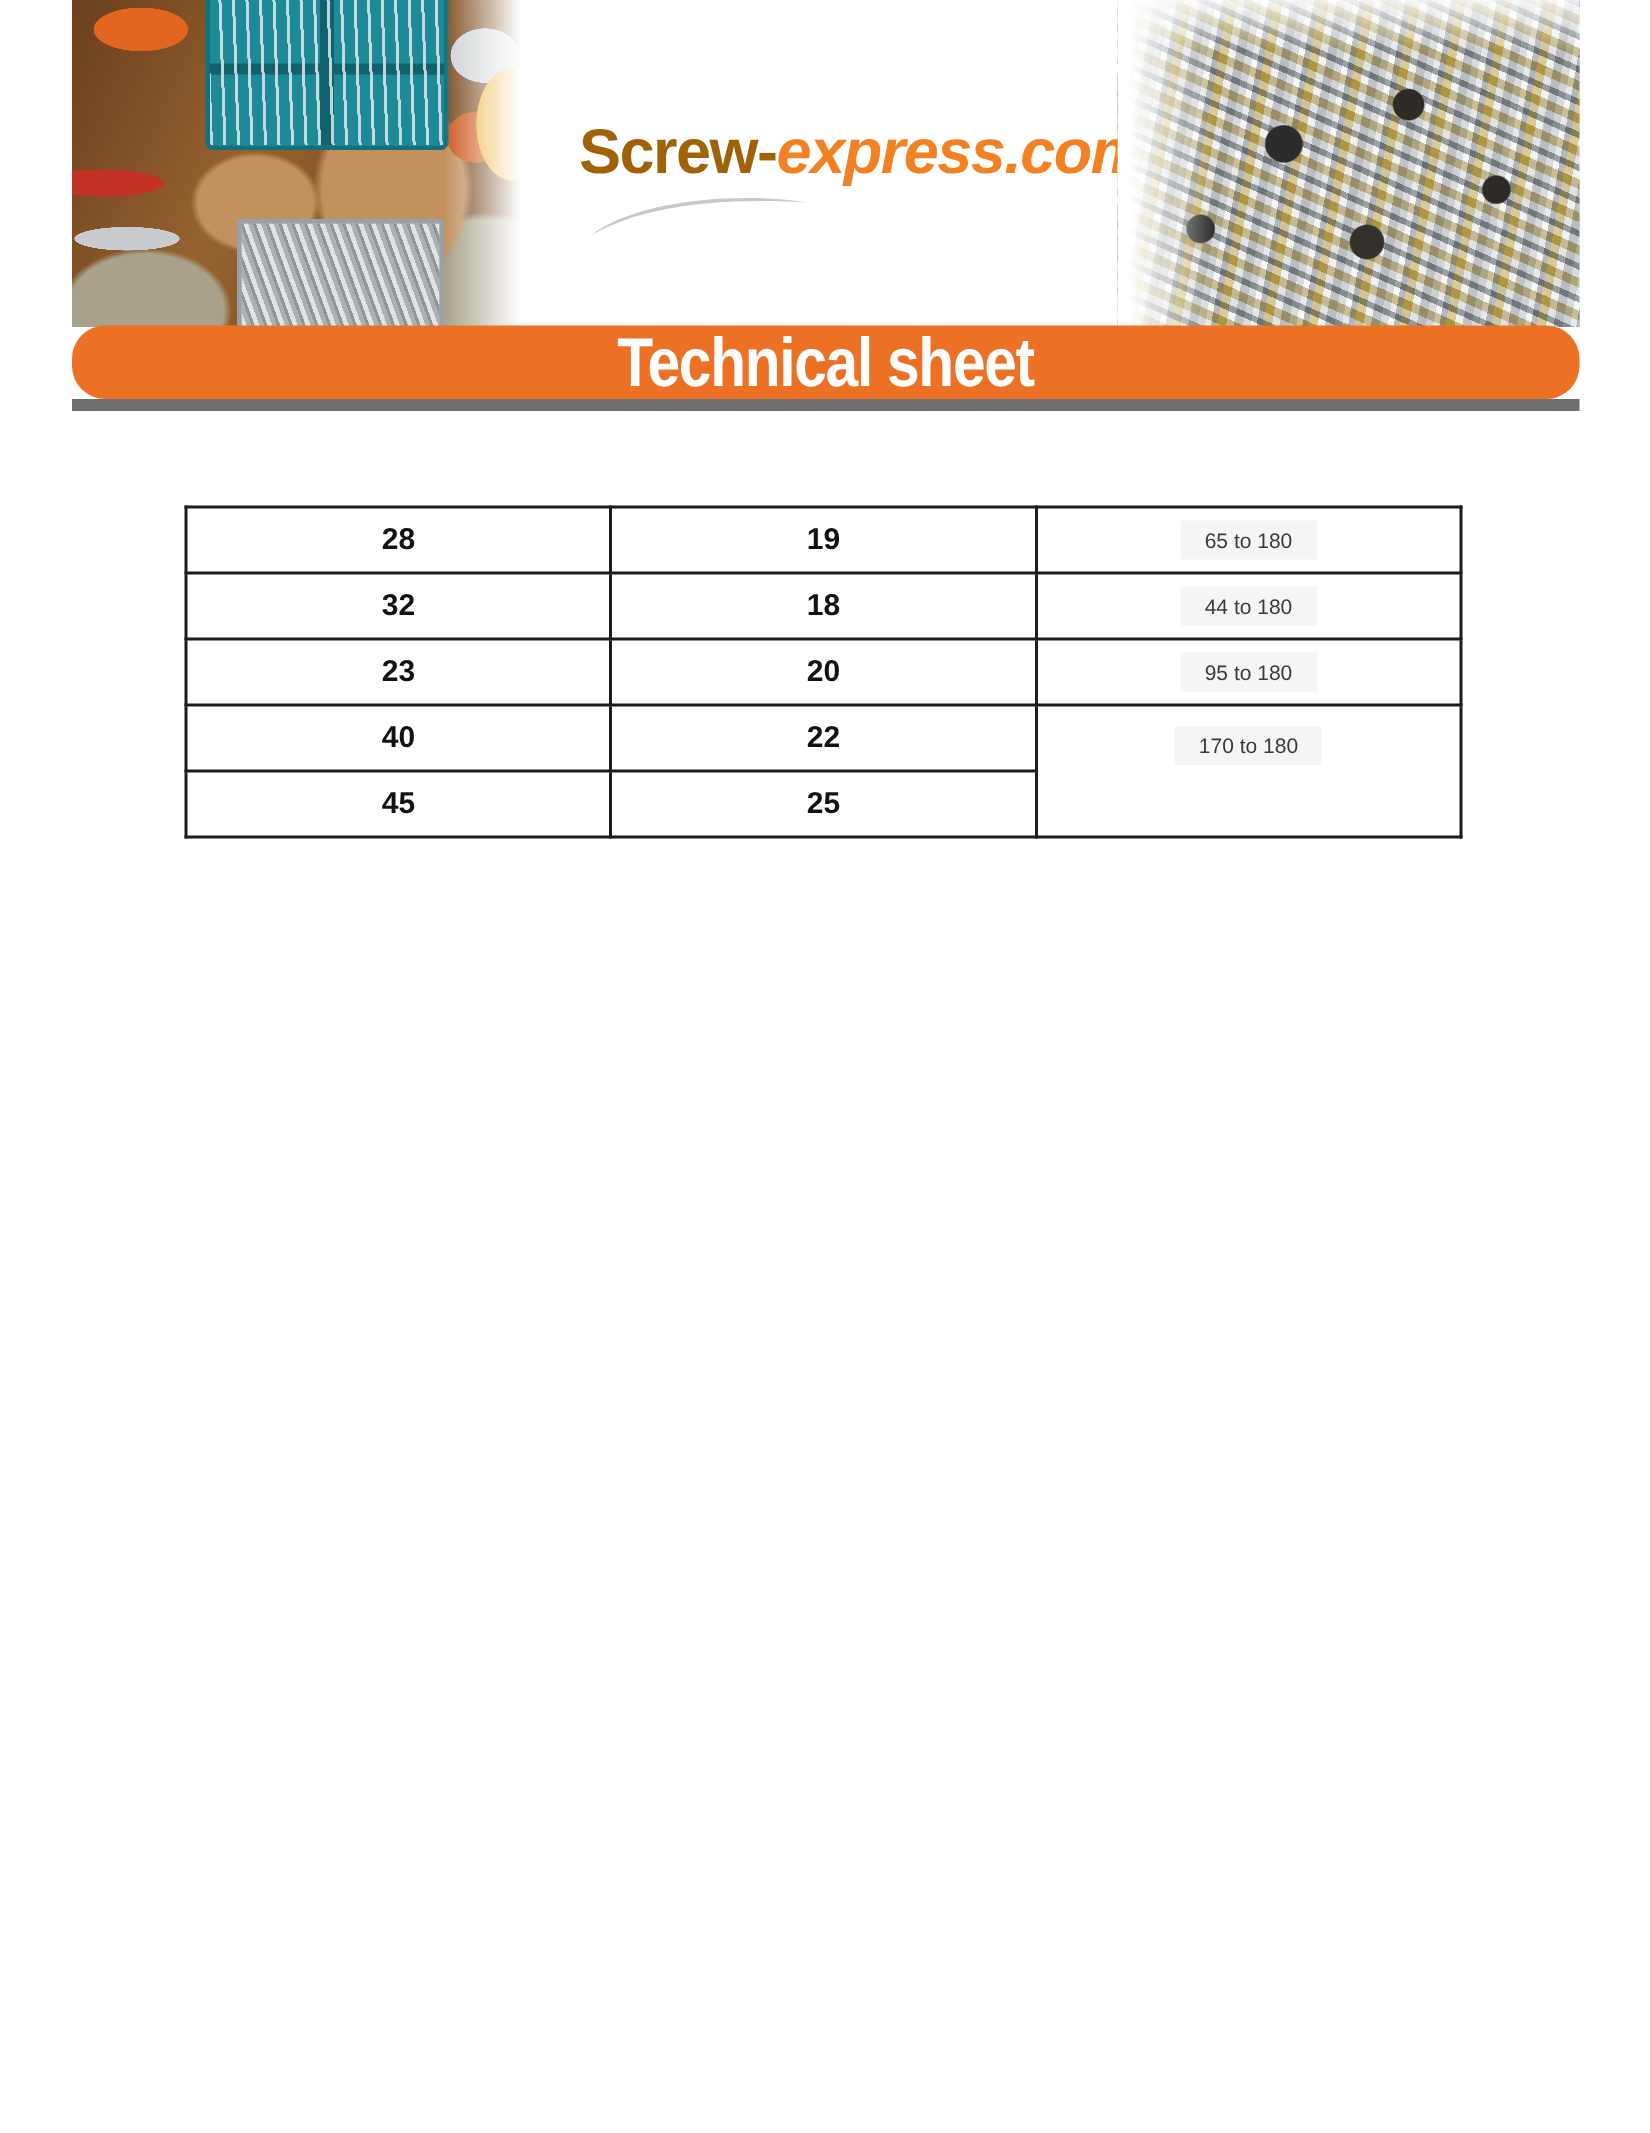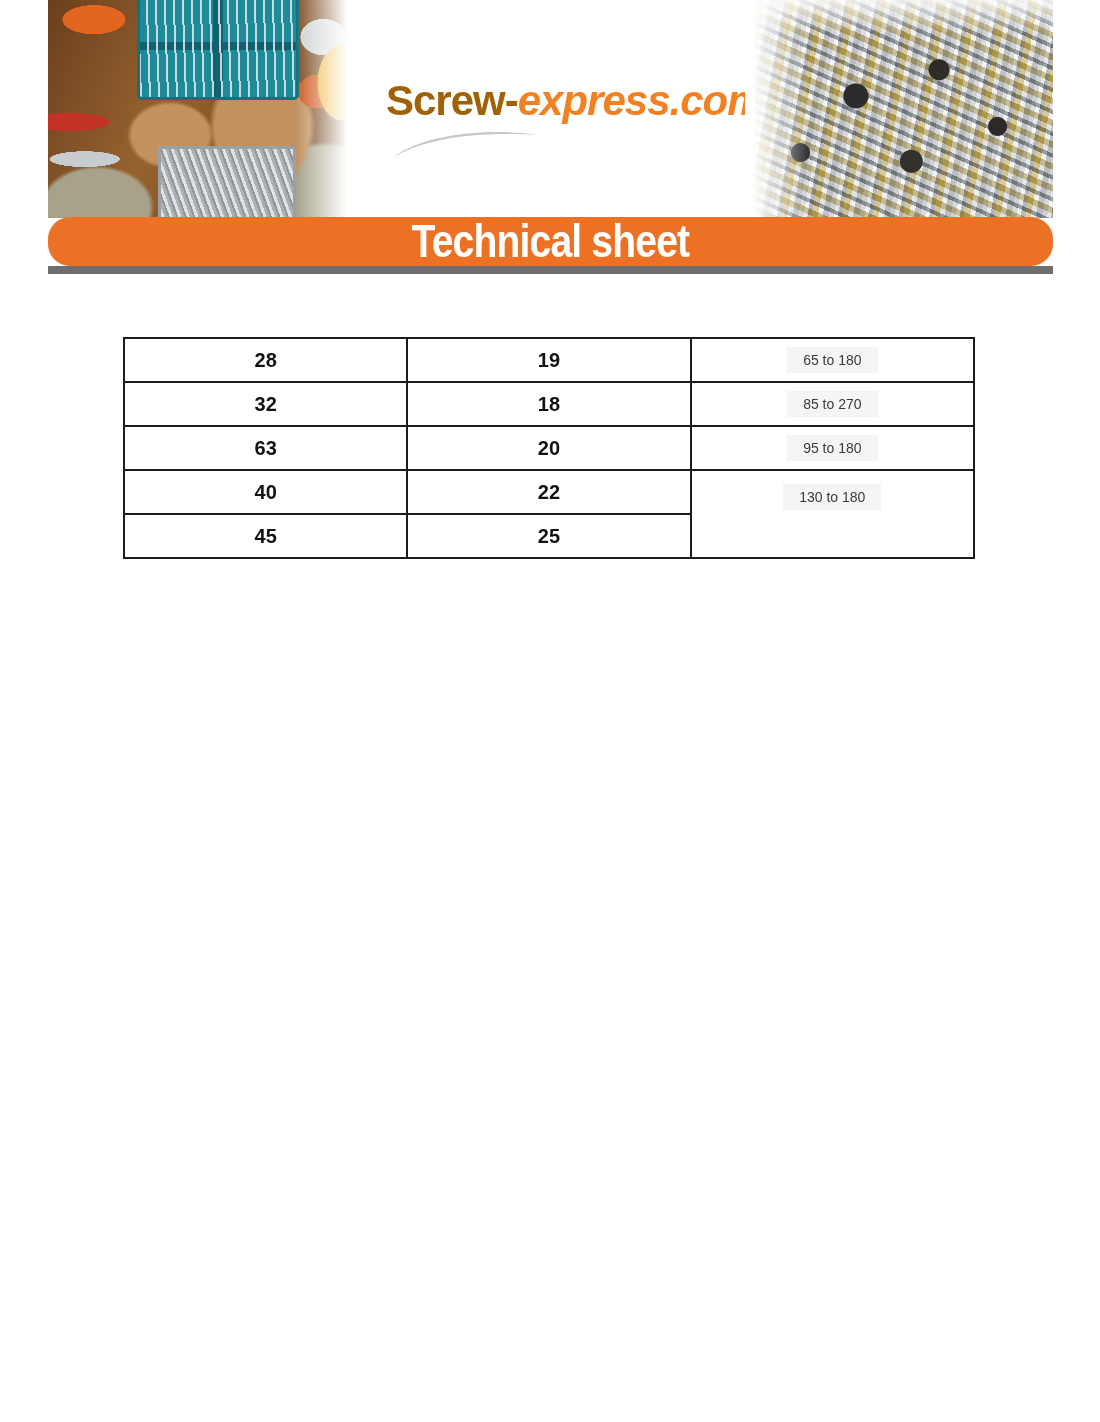--- a/index.html
+++ b/index.html
@@ -149,31 +149,31 @@
   <table class="spec-table">
     <tbody>
       <tr>
         <td class="num">28</td>
         <td class="num">19</td>
         <td class="range"><span class="range-chip">65 to 180</span></td>
       </tr>
       <tr>
         <td class="num">32</td>
         <td class="num">18</td>
-        <td class="range"><span class="range-chip">85 to 270</span></td>
+        <td class="range"><span class="range-chip">44 to 180</span></td>
       </tr>
       <tr>
-        <td class="num">63</td>
+        <td class="num">23</td>
         <td class="num">20</td>
         <td class="range"><span class="range-chip">95 to 180</span></td>
       </tr>
       <tr>
         <td class="num">40</td>
         <td class="num">22</td>
-        <td class="range merged" rowspan="2"><span class="range-chip">130 to 180</span></td>
+        <td class="range merged" rowspan="2"><span class="range-chip">170 to 180</span></td>
       </tr>
       <tr>
         <td class="num">45</td>
         <td class="num">25</td>
       </tr>
     </tbody>
   </table>
 
 
 </div>

